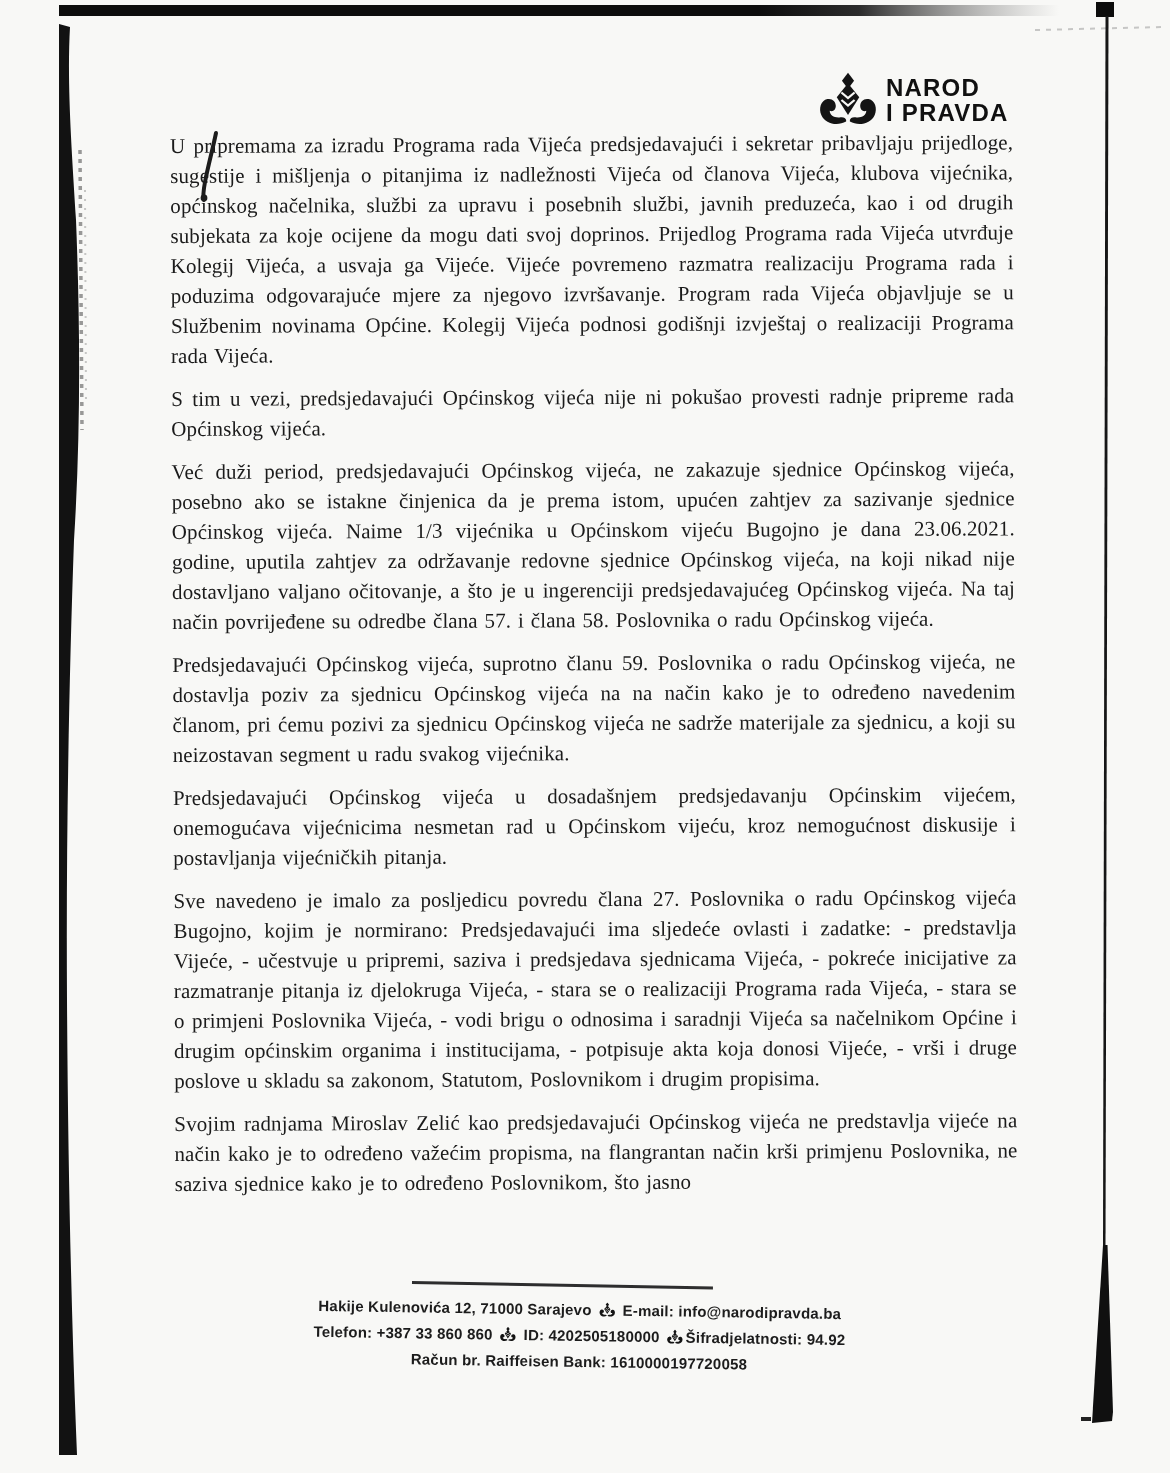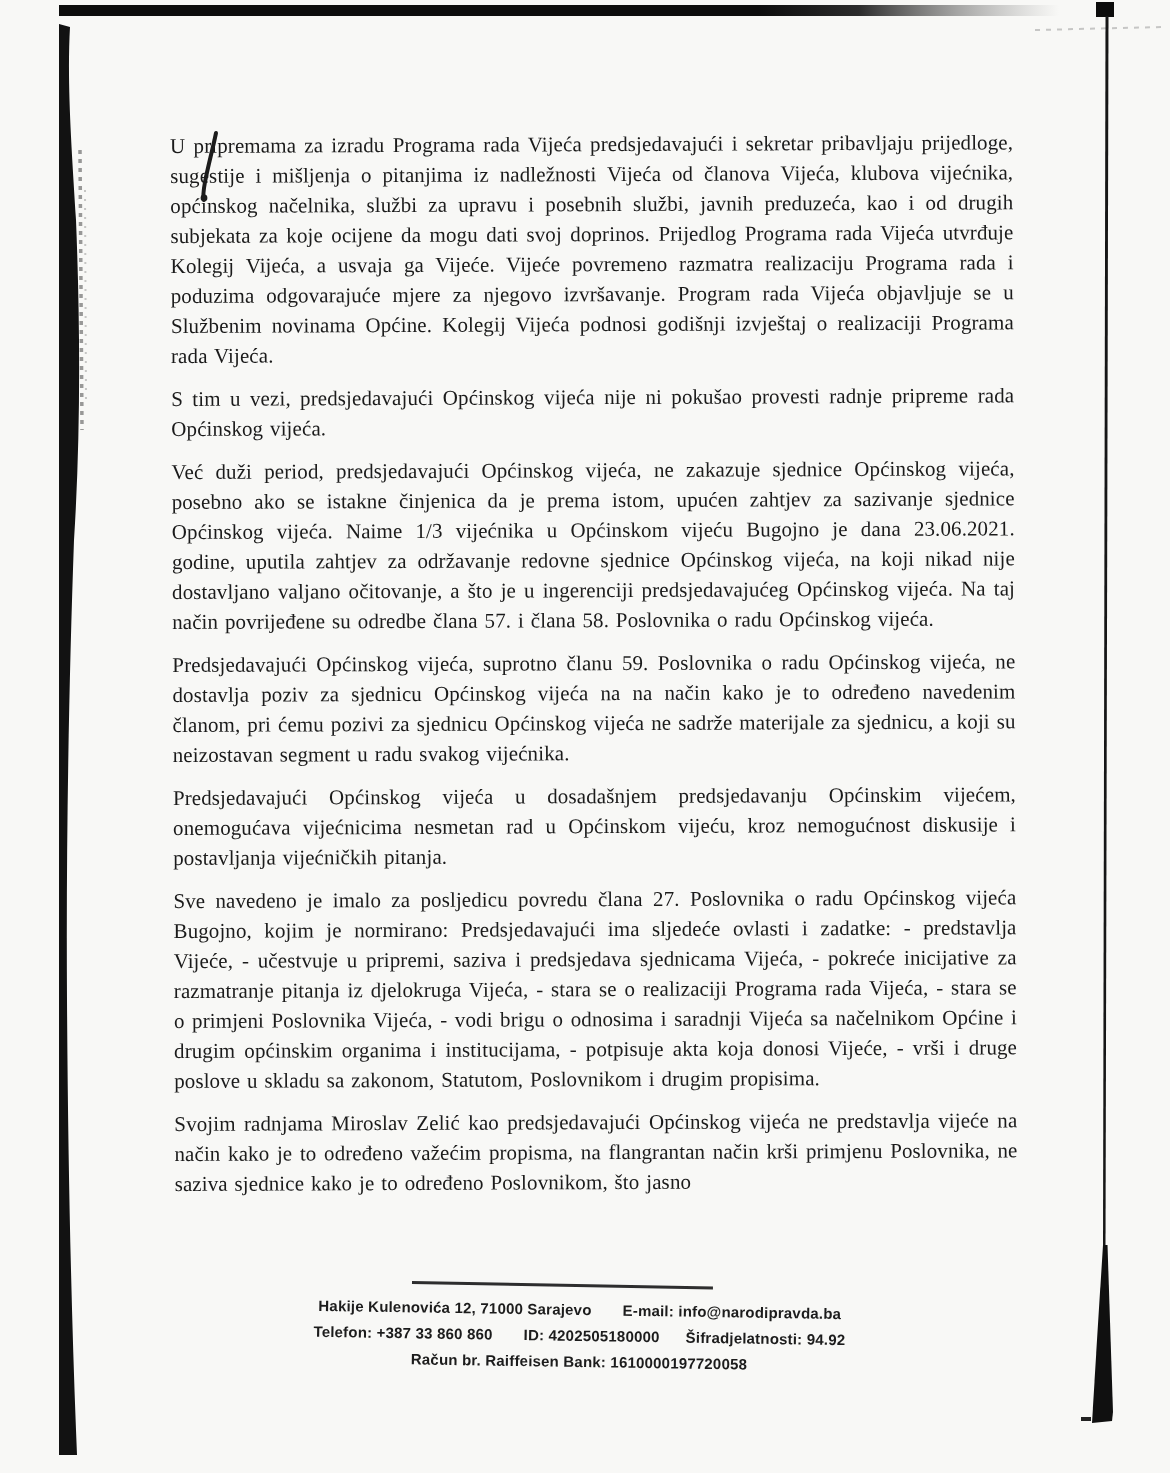--- a/index.html
+++ b/index.html
@@ -56,20 +56,45 @@
   }
   .f-line{white-space:nowrap;}
   .f-icon{width:17px;height:15px;display:inline-block;vertical-align:-2px;margin:0 7px;}
   .f-icon.tight{margin:0 2px 0 7px;}
 </style>
 </head>
 <body>
 
 <div class="page">
 
+  <header class="logo">
+    <svg class="logo-icon" viewBox="0 0 64 58" aria-hidden="true">
+      <defs>
+        <g id="nipGlyph" fill="#141414">
+
+          <path d="M32,0 L38.5,8.5 L32,17 L25.5,8.5 Z"></path>
+
+          <path d="M32,11 L44,26 L32,45 L20,26 Z"></path>
+          <path d="M25,21 L32,27 L39,21" fill="none" stroke="#f8f8f6" stroke-width="2.4"></path>
+          <path d="M25,29 L32,35 L39,29" fill="none" stroke="#f8f8f6" stroke-width="2.4"></path>
+
+          <g id="nipHand">
+            <path d="M30,52 C21,57 8,55 3.5,45 C0.5,38 3,29.5 10,28 C15,27 19,30.5 19,35.5 C19,39.5 16,42 12.5,40.5 C12.5,45.5 18,48.5 24,47.5 C27.5,47 29.5,48.5 30,50.3 Z"></path>
+          </g>
+
+          <use href="#nipHand" transform="translate(64,0) scale(-1,1)"></use>
+        </g>
+      </defs>
+      <use href="#nipGlyph"></use>
+    </svg>
+    <div class="logo-text">
+      <div>NAROD</div>
+      <div>I PRAVDA</div>
+    </div>
+  </header>
 
   <main class="body-text">
     <p>U pripremama za izradu Programa rada Vijeća predsjedavajući i sekretar pribavljaju prijedloge, sugestije i mišljenja o pitanjima iz nadležnosti Vijeća od članova Vijeća, klubova vijećnika, općinskog načelnika, službi za upravu i posebnih službi, javnih preduzeća, kao i od drugih subjekata za koje ocijene da mogu dati svoj doprinos. Prijedlog Programa rada Vijeća utvrđuje Kolegij Vijeća, a usvaja ga Vijeće. Vijeće povremeno razmatra realizaciju Programa rada i poduzima odgovarajuće mjere za njegovo izvršavanje. Program rada Vijeća objavljuje se u Službenim novinama Općine. Kolegij Vijeća podnosi godišnji izvještaj o realizaciji Programa rada Vijeća.</p>
     <p>S tim u vezi, predsjedavajući Općinskog vijeća nije ni pokušao provesti radnje pripreme rada Općinskog vijeća.</p>
     <p>Već duži period, predsjedavajući Općinskog vijeća, ne zakazuje sjednice Općinskog vijeća, posebno ako se istakne činjenica da je prema istom, upućen zahtjev za sazivanje sjednice Općinskog vijeća. Naime 1/3 vijećnika u Općinskom vijeću Bugojno je dana 23.06.2021. godine, uputila zahtjev za održavanje redovne sjednice Općinskog vijeća, na koji nikad nije dostavljano valjano očitovanje, a što je u ingerenciji predsjedavajućeg Općinskog vijeća. Na taj način povrijeđene su odredbe člana 57. i člana 58. Poslovnika o radu Općinskog vijeća.</p>
     <p>Predsjedavajući Općinskog vijeća, suprotno članu 59. Poslovnika o radu Općinskog vijeća, ne dostavlja poziv za sjednicu Općinskog vijeća na na način kako je to određeno navedenim članom, pri ćemu pozivi za sjednicu Općinskog vijeća ne sadrže materijale za sjednicu, a koji su neizostavan segment u radu svakog vijećnika.</p>
     <p>Predsjedavajući Općinskog vijeća u dosadašnjem predsjedavanju Općinskim vijećem, onemogućava vijećnicima nesmetan rad u Općinskom vijeću, kroz nemogućnost diskusije i postavljanja vijećničkih pitanja.</p>
     <p>Sve navedeno je imalo za posljedicu povredu člana 27. Poslovnika o radu Općinskog vijeća Bugojno, kojim je normirano: Predsjedavajući ima sljedeće ovlasti i zadatke: - predstavlja Vijeće, - učestvuje u pripremi, saziva i predsjedava sjednicama Vijeća, - pokreće inicijative za razmatranje pitanja iz djelokruga Vijeća, - stara se o realizaciji Programa rada Vijeća, - stara se o primjeni Poslovnika Vijeća, - vodi brigu o odnosima i saradnji Vijeća sa načelnikom Općine i drugim općinskim organima i institucijama, - potpisuje akta koja donosi Vijeće, - vrši i druge poslove u skladu sa zakonom, Statutom, Poslovnikom i drugim propisima.</p>
     <p>Svojim radnjama Miroslav Zelić kao predsjedavajući Općinskog vijeća ne predstavlja vijeće na način kako je to određeno važećim propisma, na flangrantan način krši primjenu Poslovnika, ne saziva sjednice kako je to određeno Poslovnikom, što jasno</p>
   </main>

